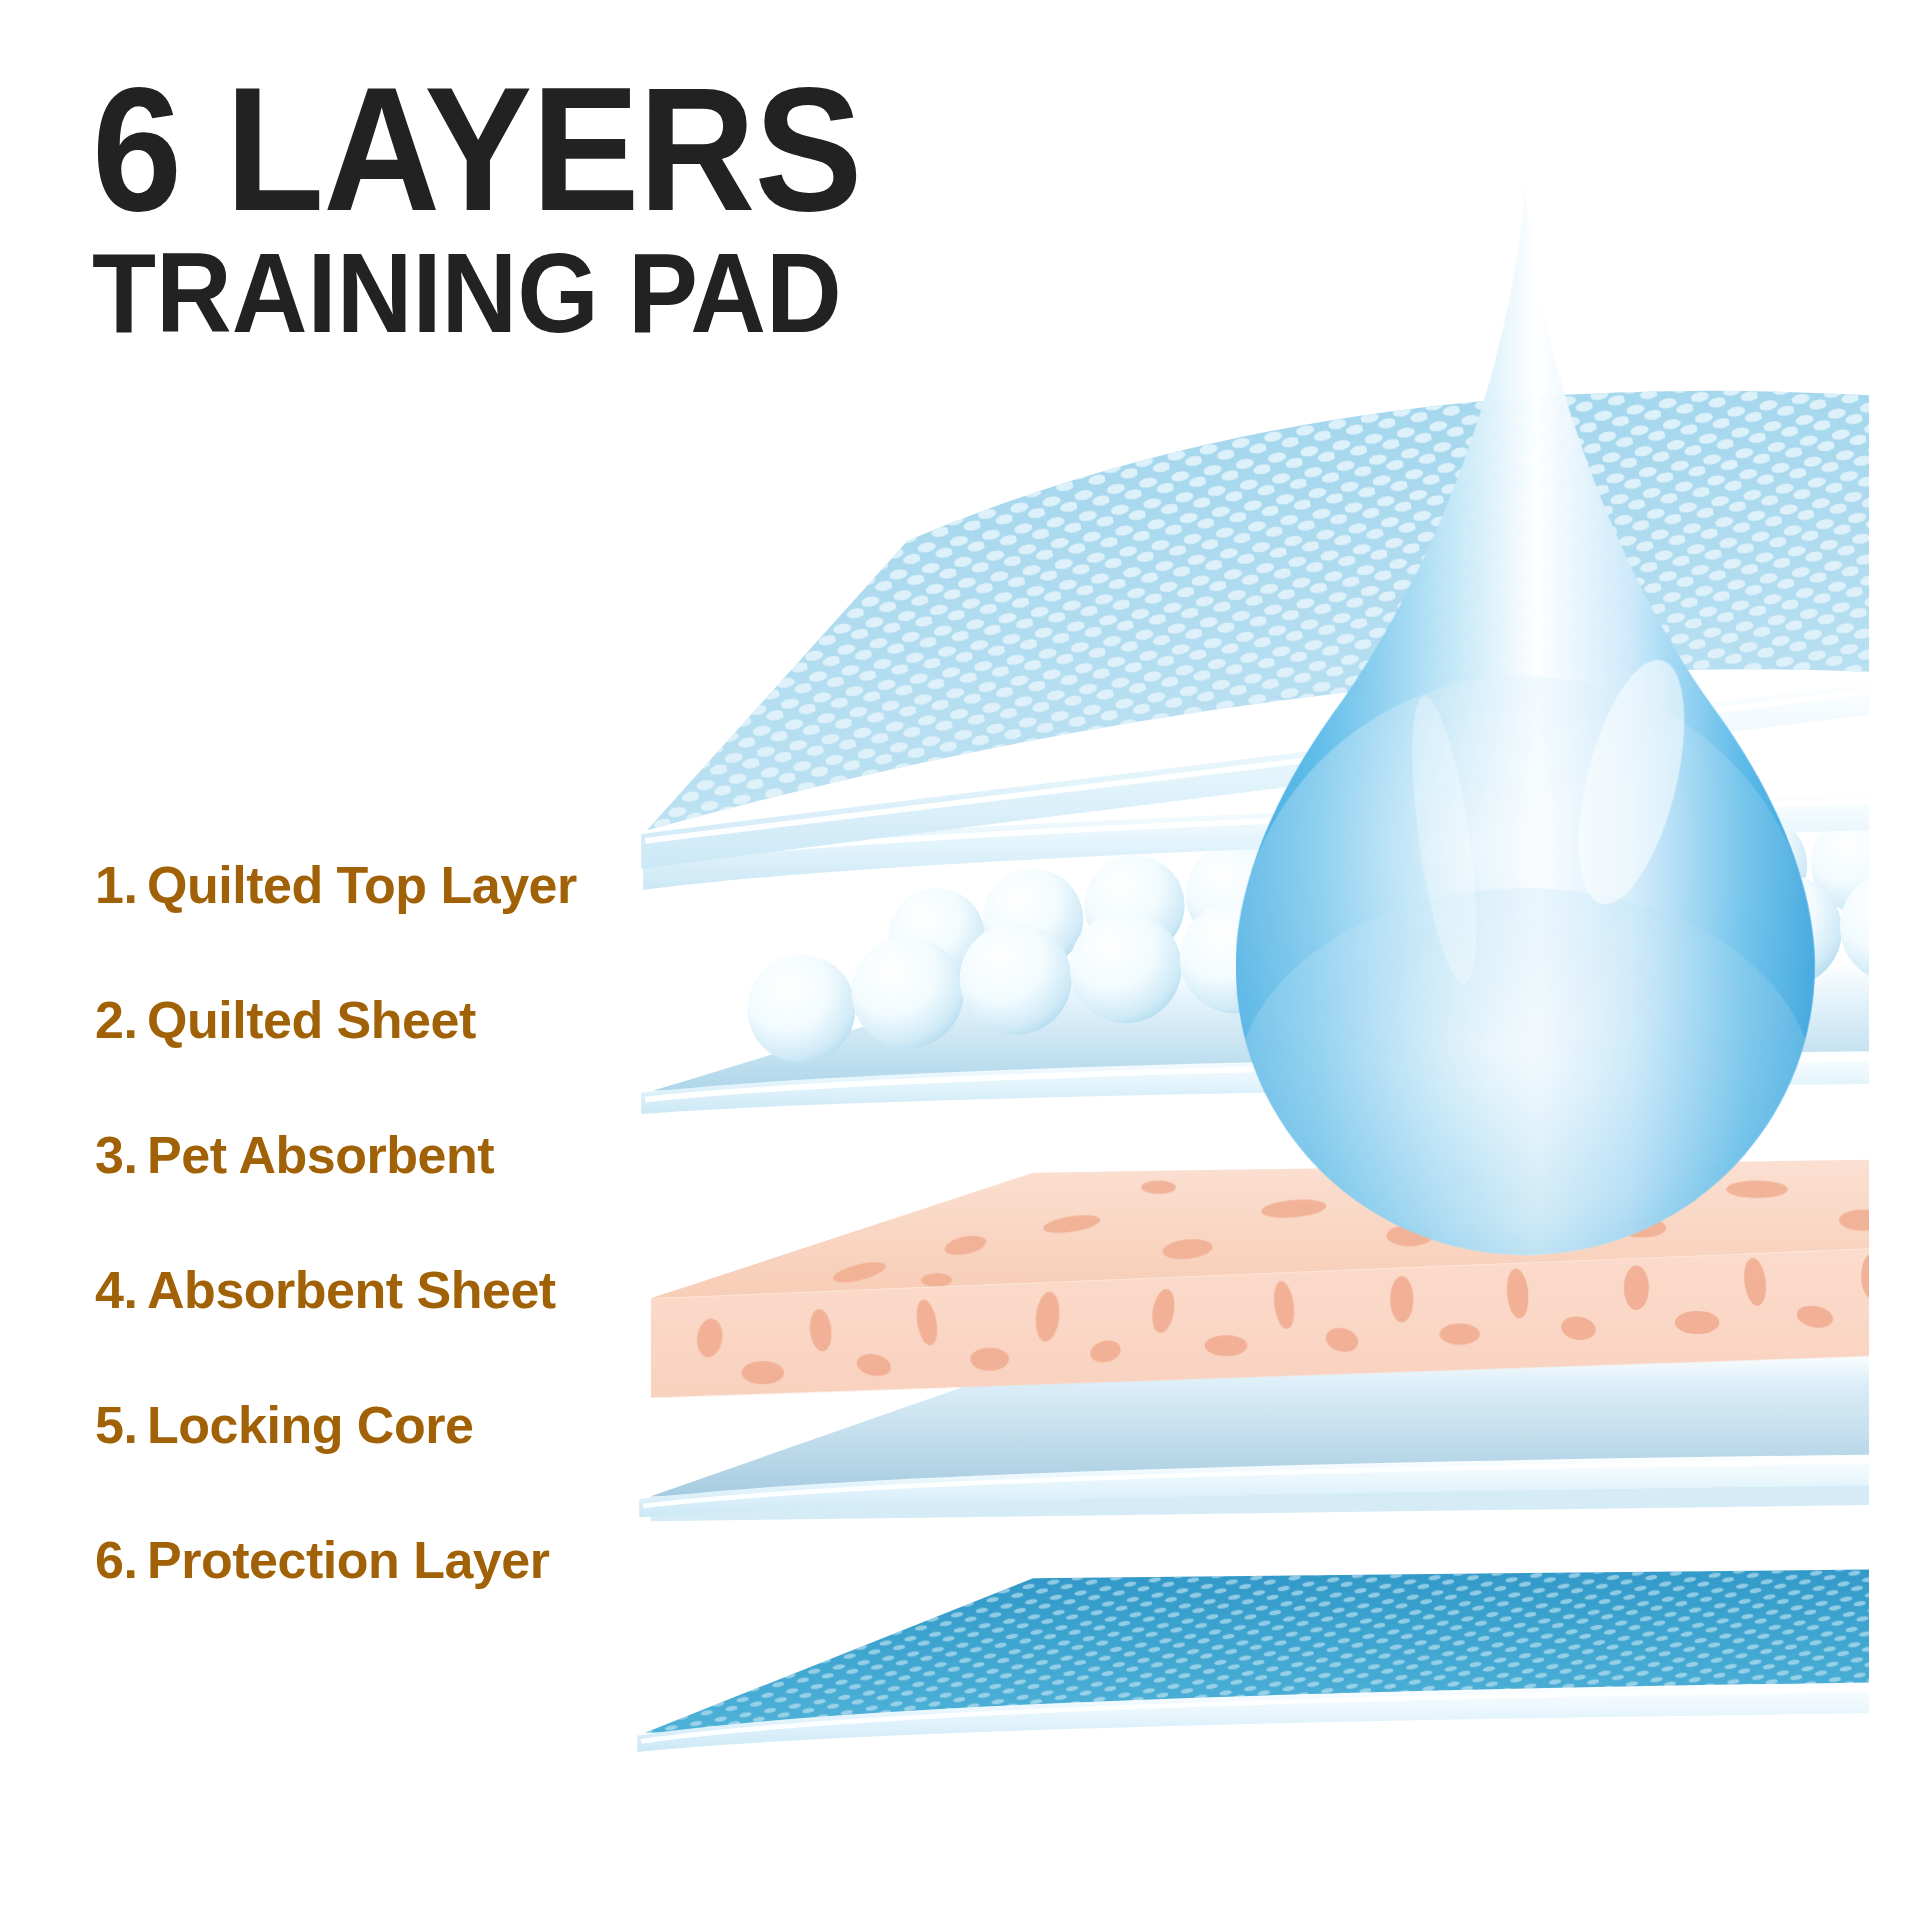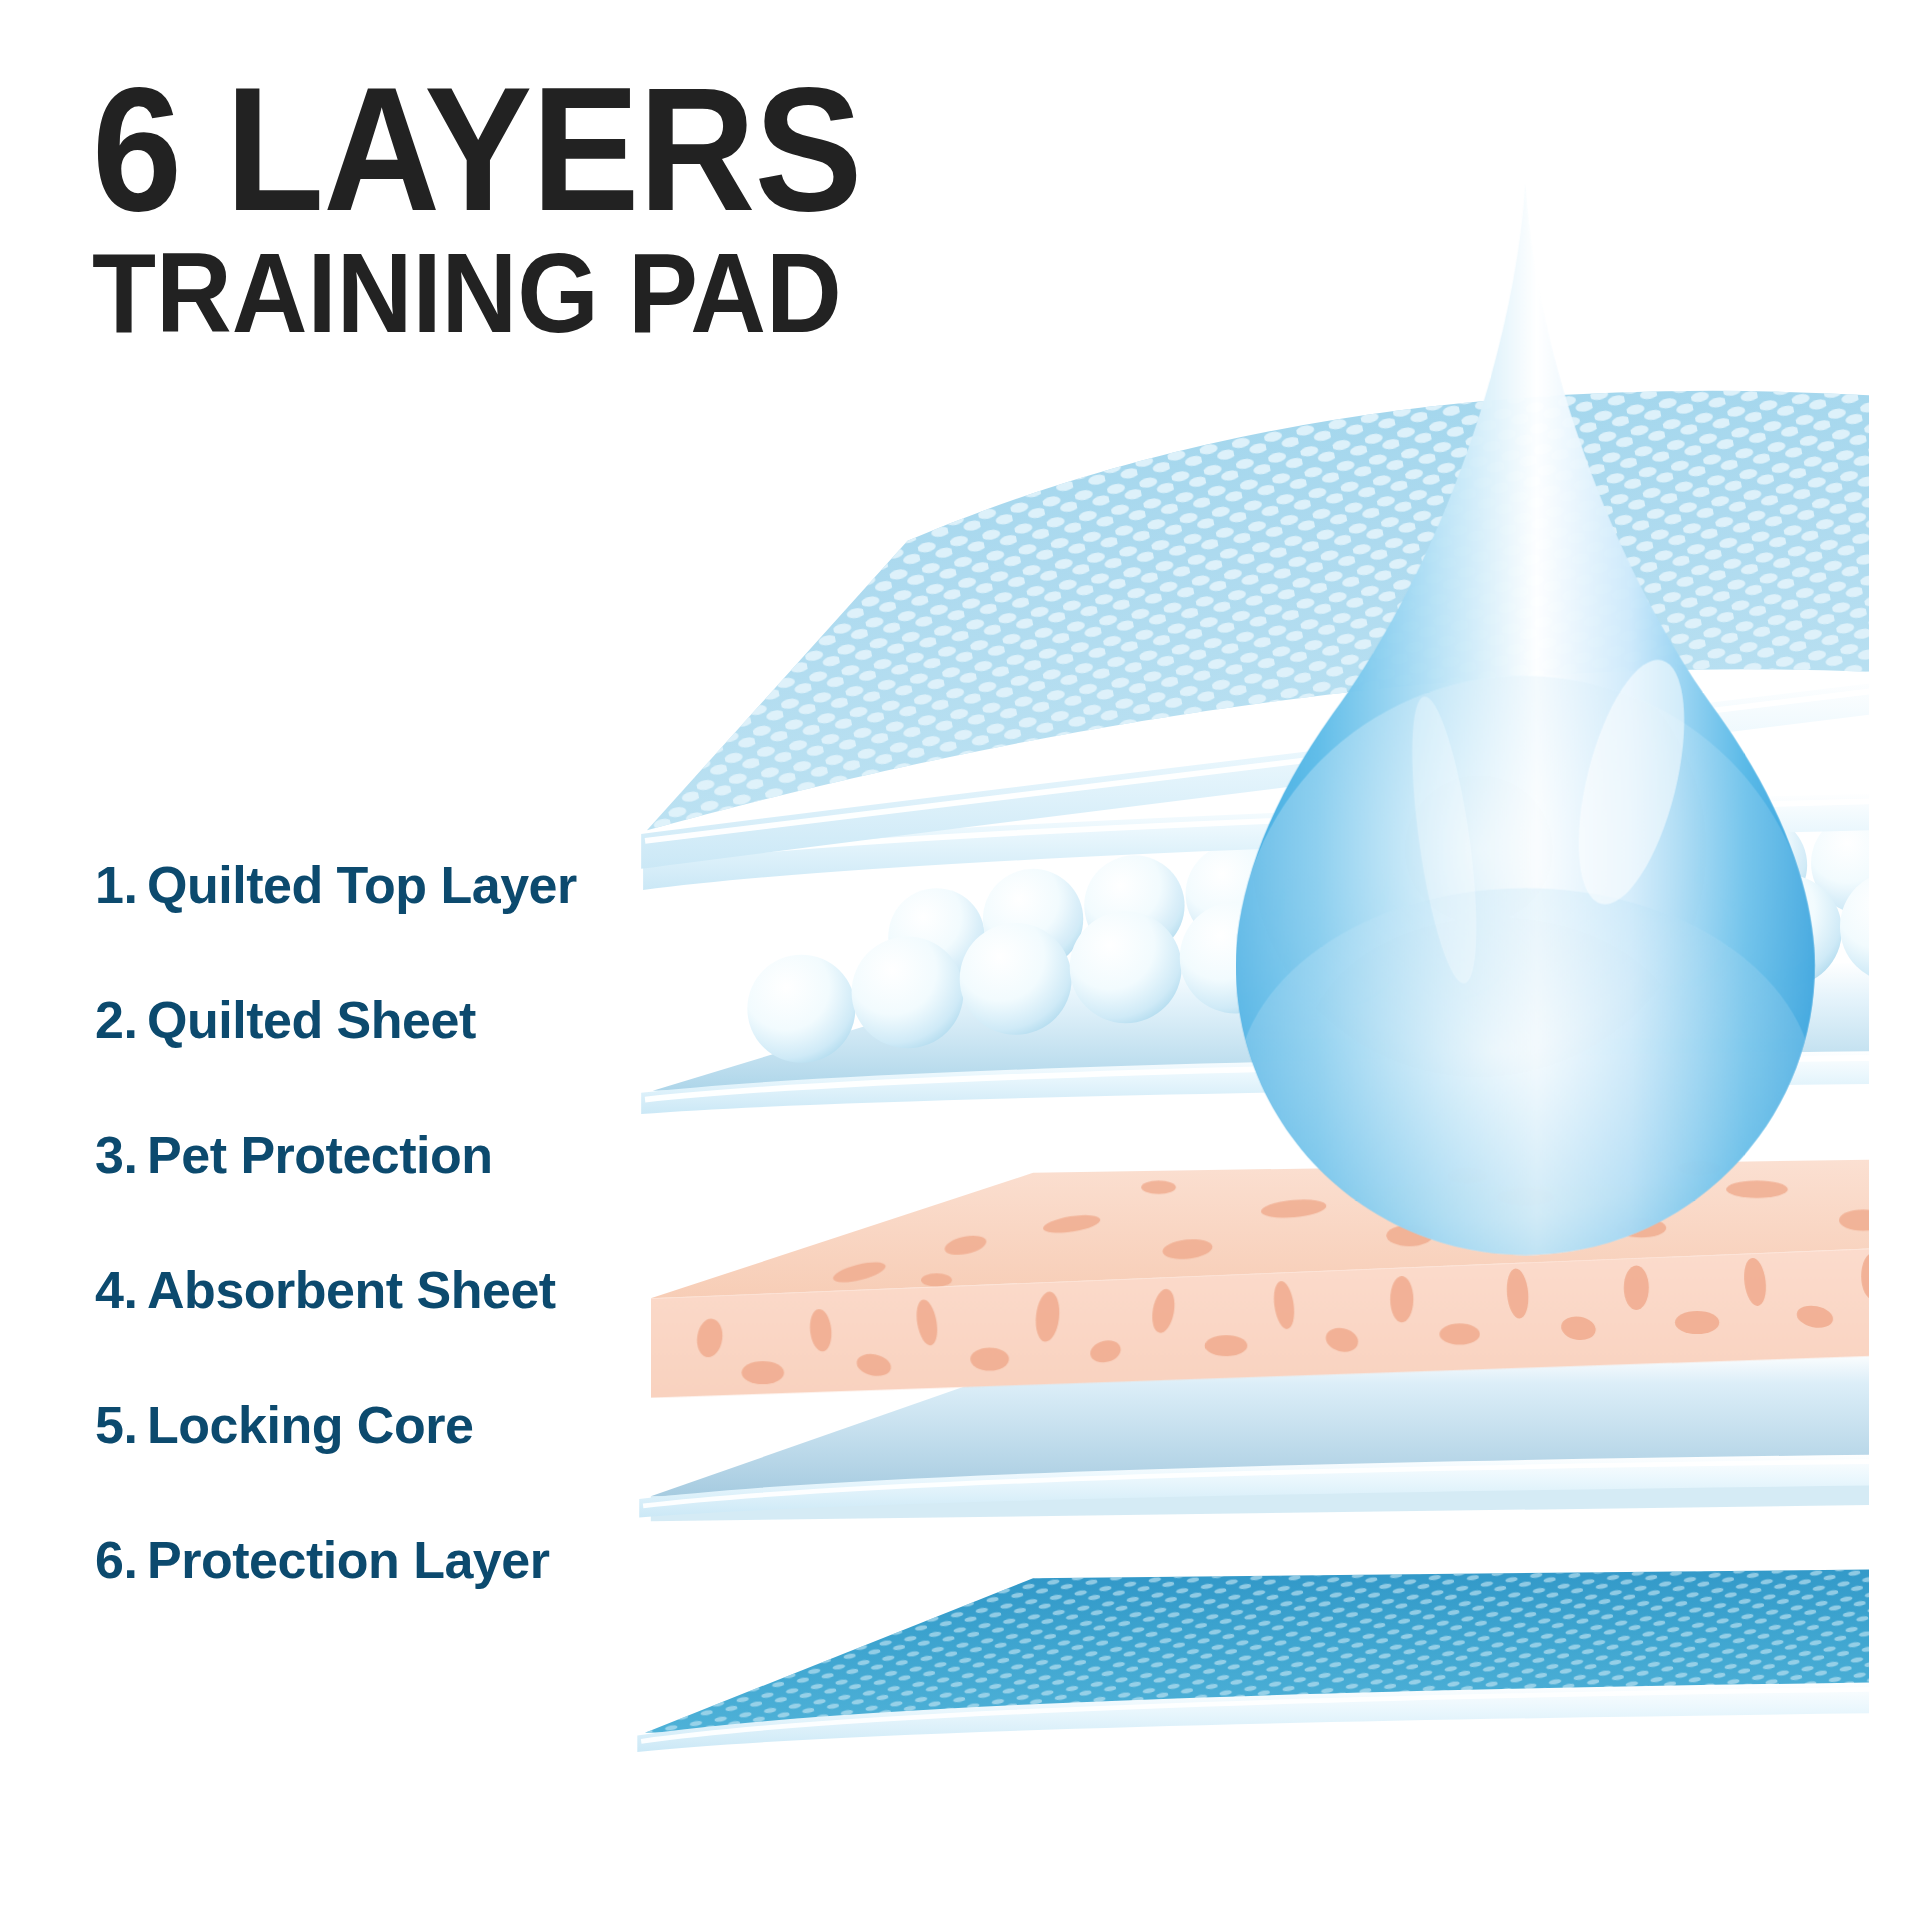--- a/index.html
+++ b/index.html
@@ -54,21 +54,21 @@
     position: absolute;
     left: 95px;
     top: 859px;
     width: 734px;
   }
   .layer-item {
     font-family: "Liberation Sans", "DejaVu Sans", sans-serif;
     font-weight: 700;
     font-size: 52px;
     line-height: 1.0;
-    color: #0c4a6e;
+    color: #a16207;
     margin: 0 0 83px 0;
     white-space: nowrap;
     letter-spacing: -0.5px;
   }
   .layer-item:last-child { margin-bottom: 0; }
   .layer-item .num { margin-right: 9.7px; }
 
   
   #illustration {
     position: absolute;
@@ -95,21 +95,21 @@
   </div>
 
   <div id="layer-list">
     <div class="layer-item">
       <span class="num">1.</span><span>Quilted Top Layer</span>
     </div>
     <div class="layer-item">
       <span class="num">2.</span><span>Quilted Sheet</span>
     </div>
     <div class="layer-item">
-      <span class="num">3.</span><span>Pet Protection</span>
+      <span class="num">3.</span><span>Pet Absorbent</span>
     </div>
     <div class="layer-item">
       <span class="num">4.</span><span>Absorbent Sheet</span>
     </div>
     <div class="layer-item">
       <span class="num">5.</span><span>Locking Core</span>
     </div>
     <div class="layer-item">
       <span class="num">6.</span><span>Protection Layer</span>
     </div>

